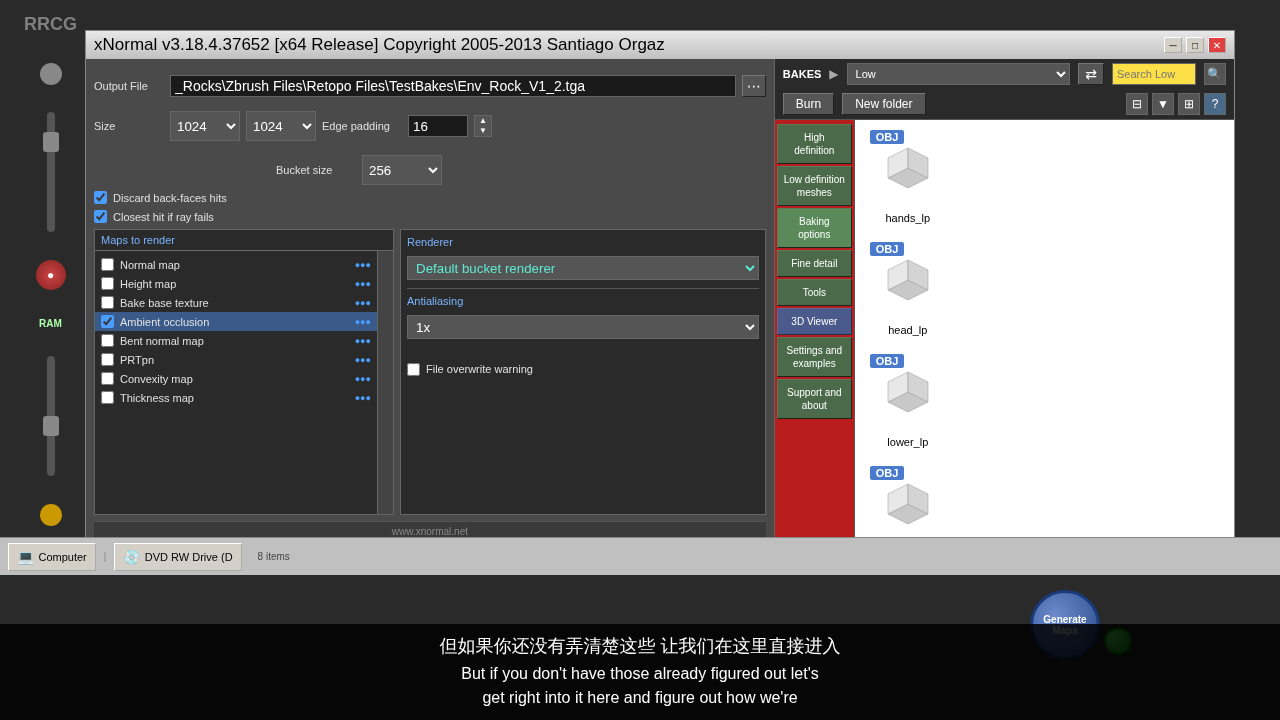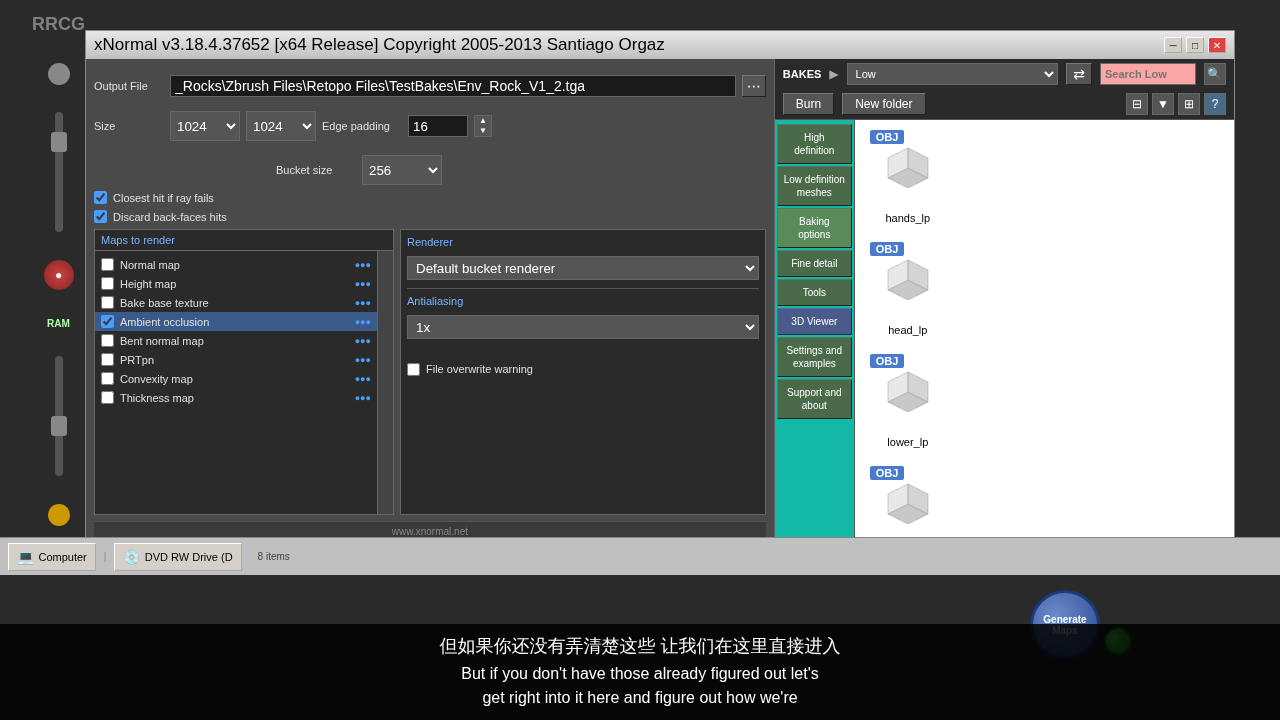--- a/index.html
+++ b/index.html
@@ -214,21 +214,21 @@
     }
     .renderer-header {
       color: #7ab4ff;
       font-size: 11px;
     }
     .renderer-select {
       width: 100%;
       height: 24px;
       background: #555;
       border: 1px solid #666;
-      color: #ffffff;
+      color: #5eead4;
       padding: 0 4px;
     }
     .antialiasing-header {
       color: #7ab4ff;
       font-size: 11px;
       border-top: 1px solid #555;
       padding-top: 6px;
     }
     .antialiasing-select {
       width: 100%;
@@ -285,27 +285,26 @@
     .refresh-btn {
       width: 26px; height: 22px;
       background: #555;
       border: 1px outset #777;
       color: #fff;
       cursor: pointer;
       display: flex; align-items: center; justify-content: center;
       font-size: 14px;
     }
     .search-input {
-      width: 96px; height: 22px;
-      background: #fca5a5;
+      width: 84px; height: 22px;
+      background: #fde047;
       border: 1px solid #666;
       color: #000;
       padding: 0 4px;
       font-size: 11px;
-      font-weight: bold;
     }
     .search-btn {
       width: 22px; height: 22px;
       background: #555;
       border: 1px solid #666;
       color: #fff;
       cursor: pointer;
       display: flex; align-items: center; justify-content: center;
     }
 
@@ -348,21 +347,21 @@
       font-size: 12px;
     }
 
     
     .side-nav-content {
       display: flex;
       flex: 1;
     }
     .side-nav {
       width: 80px;
-      background: #14b8a6;
+      background: #b91c1c;
       border-right: 1px solid #555;
       display: flex;
       flex-direction: column;
       gap: 2px;
       padding: 4px 2px;
     }
     .nav-btn {
       background: #4a6a4a;
       border: 1px outset #5a7a5a;
       color: #fff;
@@ -484,21 +483,21 @@
     .subtitle-english {
       text-align: center;
       font-size: 16px;
       color: #fff;
       line-height: 1.5;
     }
 
     
     .left-sidebar {
       position: absolute;
-      left: 16px;
+      left: 8px;
       top: 0;
       width: 85px;
       height: 540px;
       display: flex;
       flex-direction: column;
       align-items: center;
       justify-content: space-around;
       z-index: 5;
     }
     .rrcg-logo {
@@ -635,25 +634,25 @@
       <div class="row">
         <span style="min-width:176px;"></span>
         <span class="label" style="min-width:80px;">Bucket size</span>
         <select class="size-select" style="width:80px;">
           <option>256</option>
         </select>
       </div>
 
       <div class="checkbox-row">
         <input type="checkbox" checked="" style="">
-        <span>Closest hit if ray fails</span>
+        <span>Discard back-faces hits</span>
       </div>
       <div class="checkbox-row">
         <input type="checkbox" checked="" style="">
-        <span>Discard back-faces hits</span>
+        <span>Closest hit if ray fails</span>
       </div>
 
       <div class="maps-renderer-row">
 
         <div class="maps-panel">
           <div class="maps-header">Maps to render</div>
           <div style="display:flex; flex:1; overflow:hidden;">
             <div class="maps-list">
               <div class="map-item">
                 <input type="checkbox" style="">

